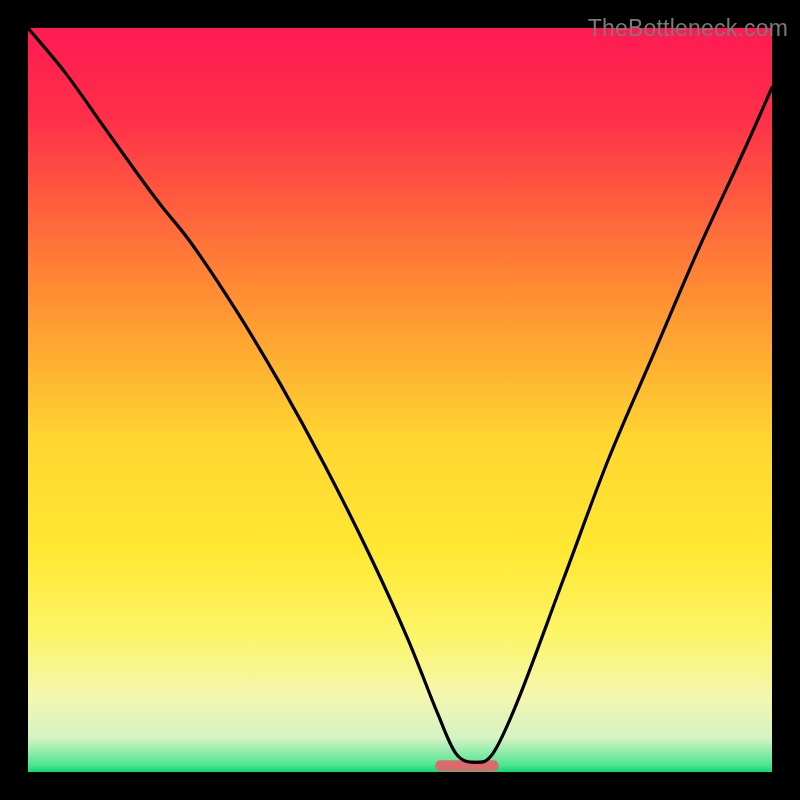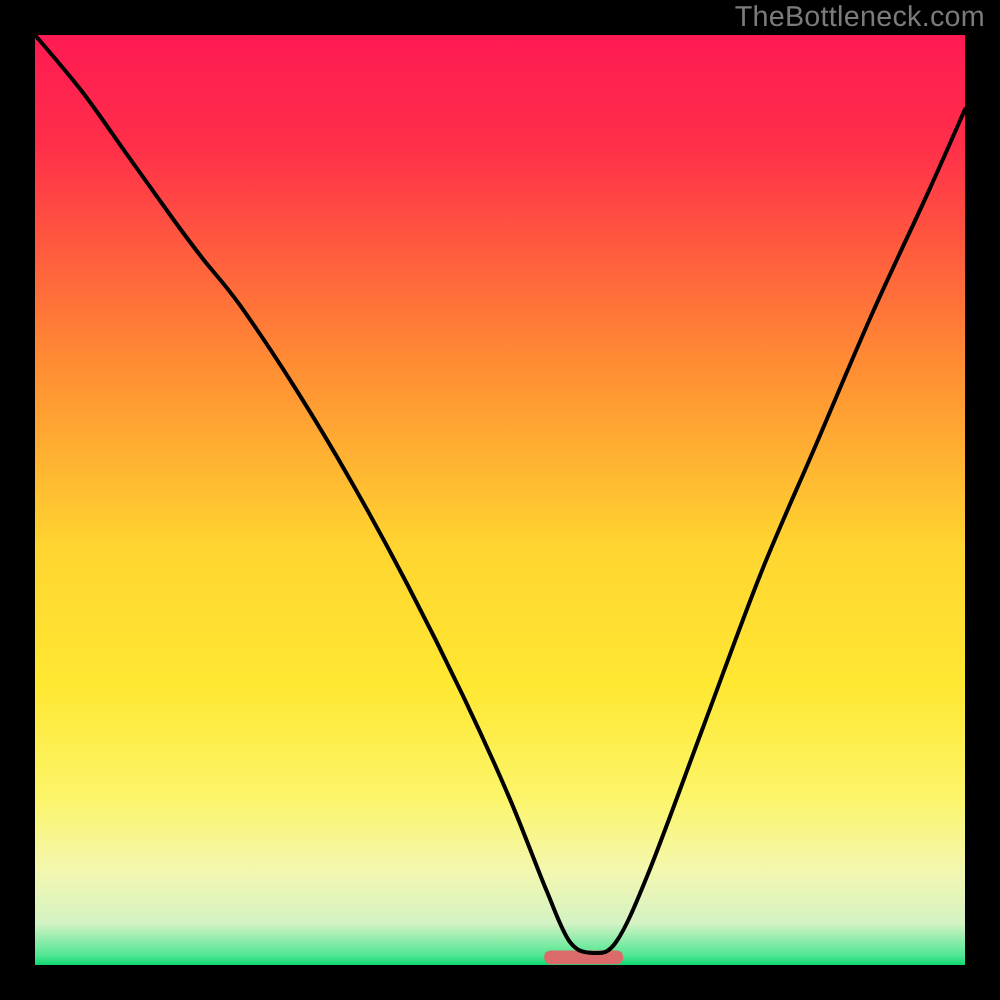--- a/index.html
+++ b/index.html
@@ -14,21 +14,21 @@
   .frame {
     position: absolute;
     left: 28px;
     top: 28px;
     width: 744px;
     height: 744px;
     background: #000;
   }
   .watermark {
     position: absolute;
-    top: 0;
+    top: 15px;
     right: 12px;
     color: #7b7b7b;
     font-size: 23px;
     font-weight: 500;
     letter-spacing: 0.2px;
     margin-left: 20px;
   }
   svg {
     display: block;
   }

